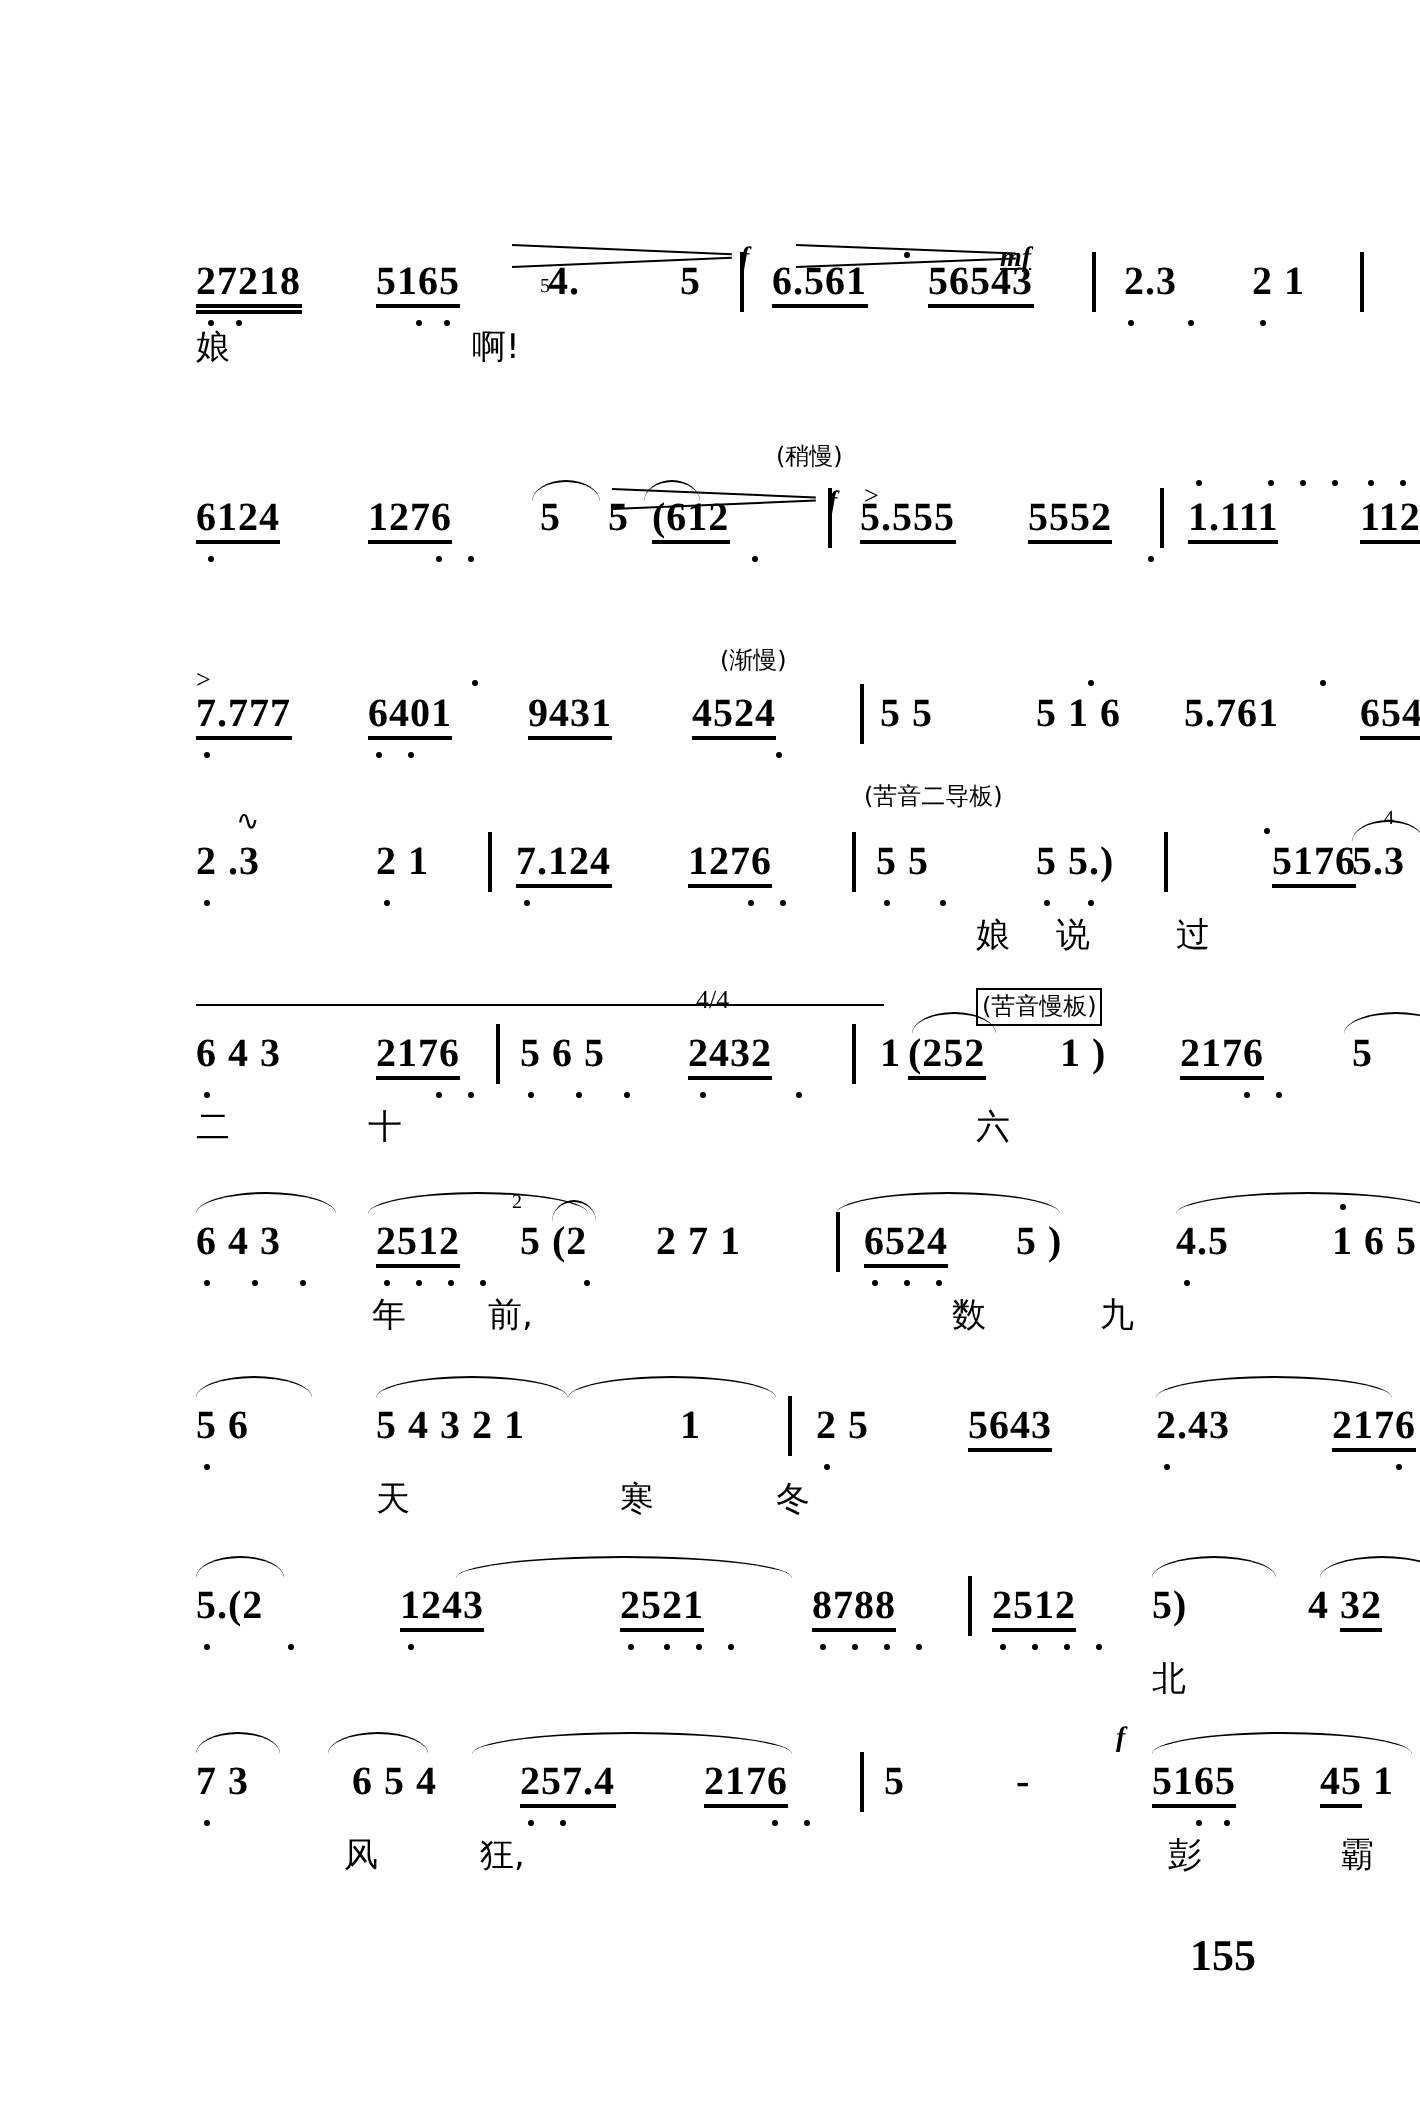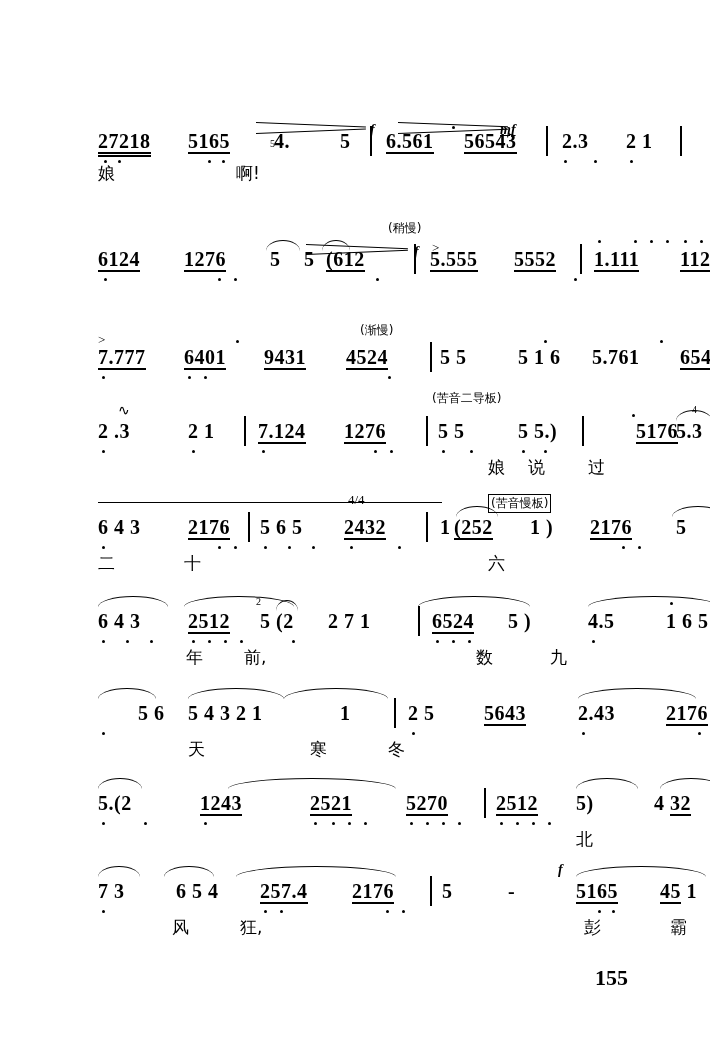--- a/index.html
+++ b/index.html
@@ -418,21 +418,21 @@
     </div>
   </div>
 
   <div class="staff" style="top:684px;">
     <div class="notes">
       <div class="slur" style="left:10px; top:4px; width:58px;"></div>
       <div class="slur" style="left:100px; top:4px; width:96px;"></div>
       <div class="slur" style="left:196px; top:4px; width:104px;"></div>
       <div class="slur" style="left:490px; top:4px; width:118px;"></div>
 
-      <div class="cell" style="left:10px; top:16px;margin-left:40px;">5 6</div>
+      <div class="cell" style="left:10px; top:16px;">5 6</div>
       <div class="dot" style="left:14px; top:48px;"></div>
 
       <div class="cell" style="left:100px; top:16px;">5 4 3 2 1</div>
       <div class="cell" style="left:252px; top:16px;">1</div>
 
       <div class="bar" style="left:306px; top:14px;"></div>
 
       <div class="cell" style="left:320px; top:16px;">2 5</div>
       <div class="dot" style="left:324px; top:48px;"></div>
 
@@ -465,21 +465,21 @@
 
       <div class="cell" style="left:112px; top:16px;"><span class="u1">1243</span></div>
       <div class="dot" style="left:116px; top:48px;"></div>
 
       <div class="cell" style="left:222px; top:16px;"><span class="u1">2521</span></div>
       <div class="dot" style="left:226px; top:48px;"></div>
       <div class="dot" style="left:244px; top:48px;"></div>
       <div class="dot" style="left:260px; top:48px;"></div>
       <div class="dot" style="left:276px; top:48px;"></div>
 
-      <div class="cell" style="left:318px; top:16px;"><span class="u1">5270</span></div>
+      <div class="cell" style="left:318px; top:16px;"><span class="u1">8788</span></div>
       <div class="dot" style="left:322px; top:48px;"></div>
       <div class="dot" style="left:338px; top:48px;"></div>
       <div class="dot" style="left:354px; top:48px;"></div>
       <div class="dot" style="left:370px; top:48px;"></div>
 
       <div class="bar" style="left:396px; top:14px;"></div>
 
       <div class="cell" style="left:408px; top:16px;"><span class="u1">2512</span></div>
       <div class="dot" style="left:412px; top:48px;"></div>
       <div class="dot" style="left:428px; top:48px;"></div>

